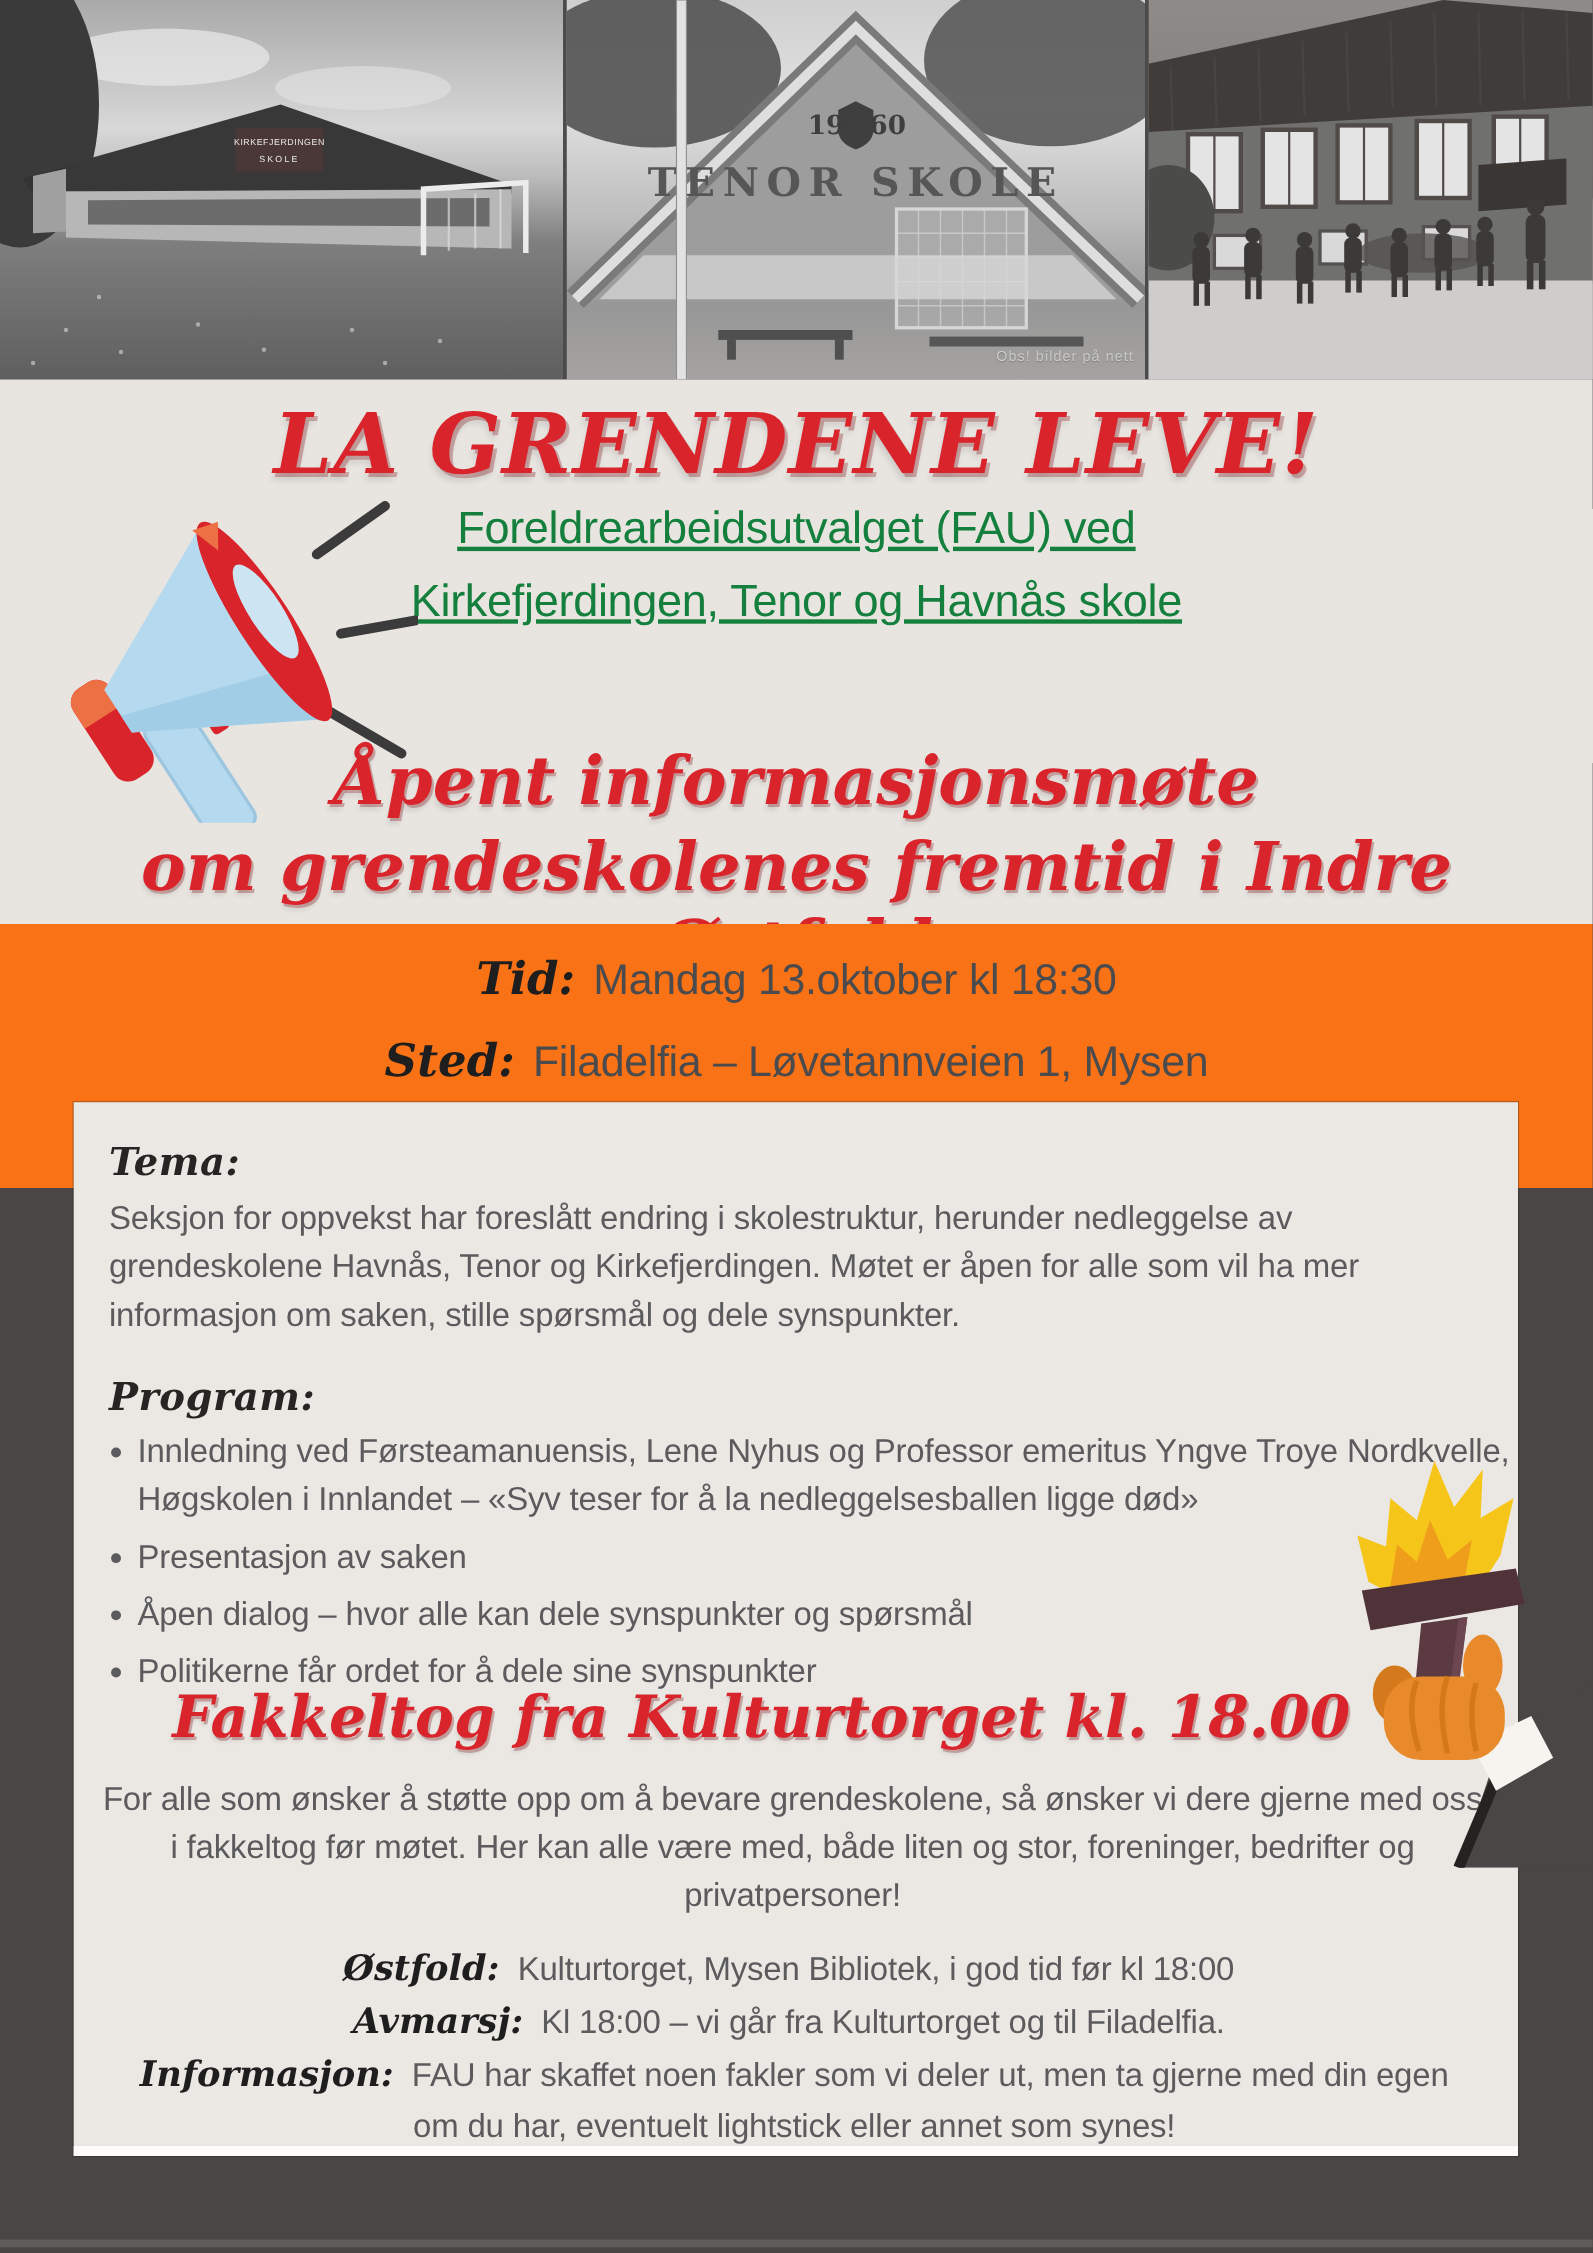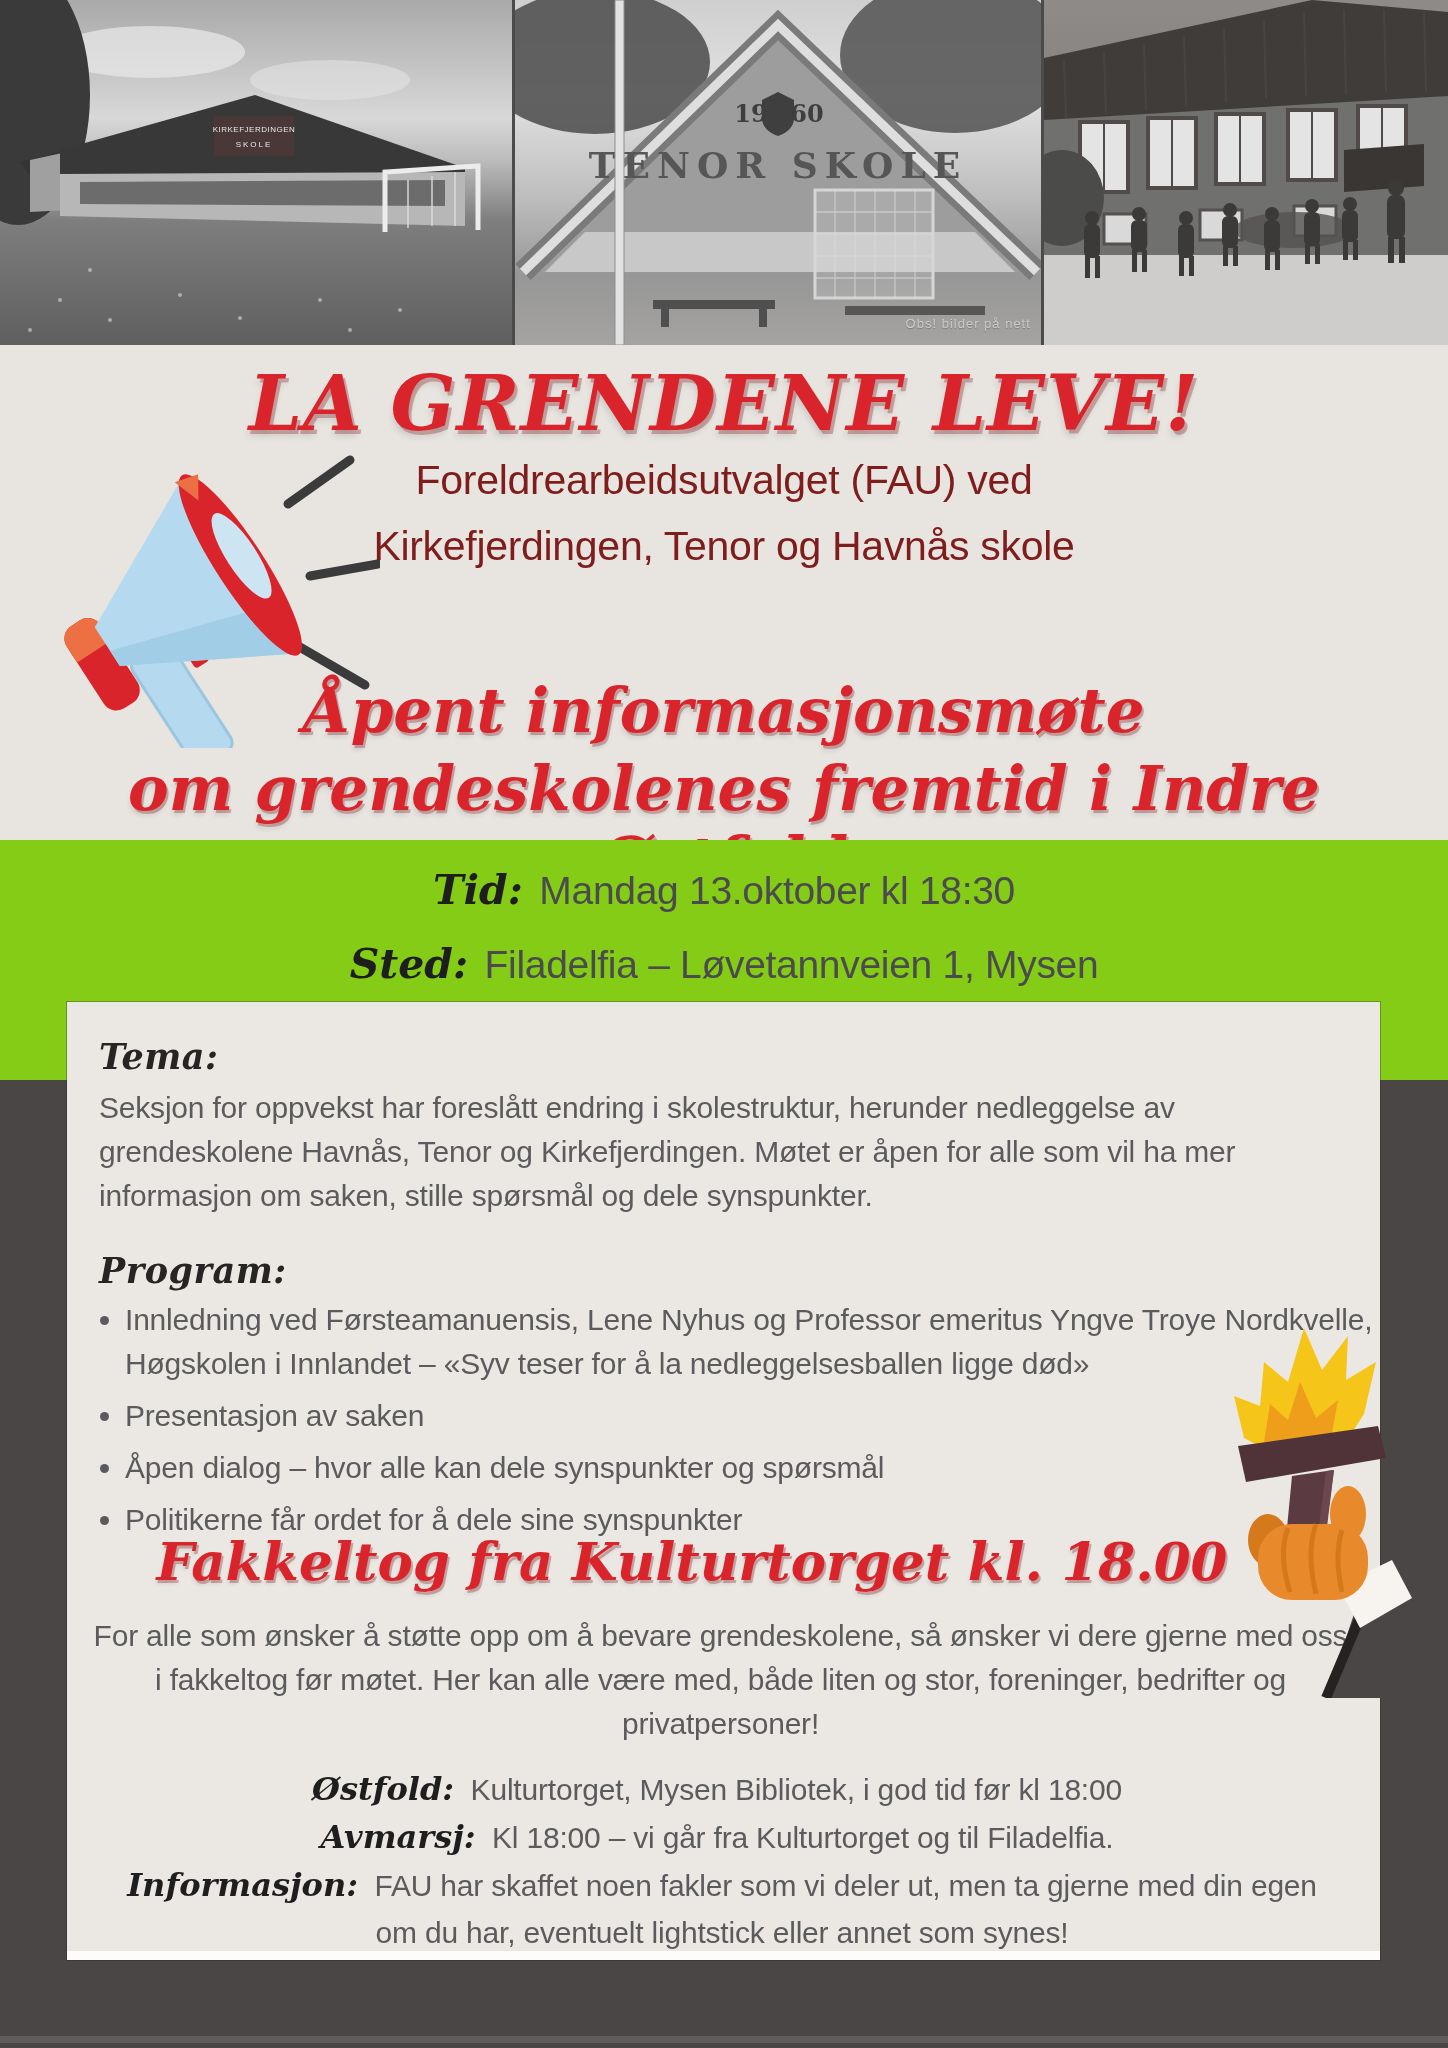--- a/index.html
+++ b/index.html
@@ -24,34 +24,34 @@
     color:rgba(255,255,255,.55);text-shadow:0 1px 1px rgba(0,0,0,.25);
   }
 
   
   .intro{position:absolute;left:0;top:345px;width:1448px;height:495px;background:#e8e5e1;}
   .poster-title{
     position:absolute;top:14px;left:0;width:100%;text-align:center;
     font-size:76px;letter-spacing:1px;color:#d9242b;
     text-shadow:3px 4px 0 rgba(130,20,23,.30), 0 6px 6px rgba(0,0,0,.12);
   }
-  .subtitle{position:absolute;left:0;width:100%;text-align:center;font-size:41px;color:#7f1d1d;letter-spacing:-.3px;}
+  .subtitle{position:absolute;left:0;width:100%;text-align:center;font-size:41px;color:#15803d;letter-spacing:-.3px;text-decoration:underline;}
   .sub1{top:112px;}
   .sub2{top:178px;}
   .invite{position:absolute;top:272px;left:0;width:100%;text-align:center;font-size:38px;color:#454547;}
   .event-title{
     position:absolute;left:0;width:100%;text-align:center;color:#d9242b;
     font-size:61px;letter-spacing:0;
     text-shadow:2px 3px 0 rgba(130,20,23,.30), 0 5px 5px rgba(0,0,0,.10);
   }
   .ev1{top:330px;}
   .ev2{top:408px;}
 
   
-  .band{position:absolute;left:0;top:840px;width:1448px;height:240px;background:#84cc16;}
+  .band{position:absolute;left:0;top:840px;width:1448px;height:240px;background:#f97316;}
   .kv{margin:0;text-align:center;}
   .kv-label{font-family:"DejaVu Serif",serif;font-style:italic;font-weight:700;color:#1f1e1e;margin-right:12px;}
   .band .kv{position:absolute;left:0;width:100%;}
   .band .kv-label{font-size:41px;}
   .band .kv-value{font-size:39px;color:#4b4b4d;letter-spacing:-.3px;}
   .row-tid{top:26px;}
   .row-sted{top:100px;}
 
   
   .dark-bg{position:absolute;left:0;top:1080px;width:1448px;height:968px;background:#4a4646;}

